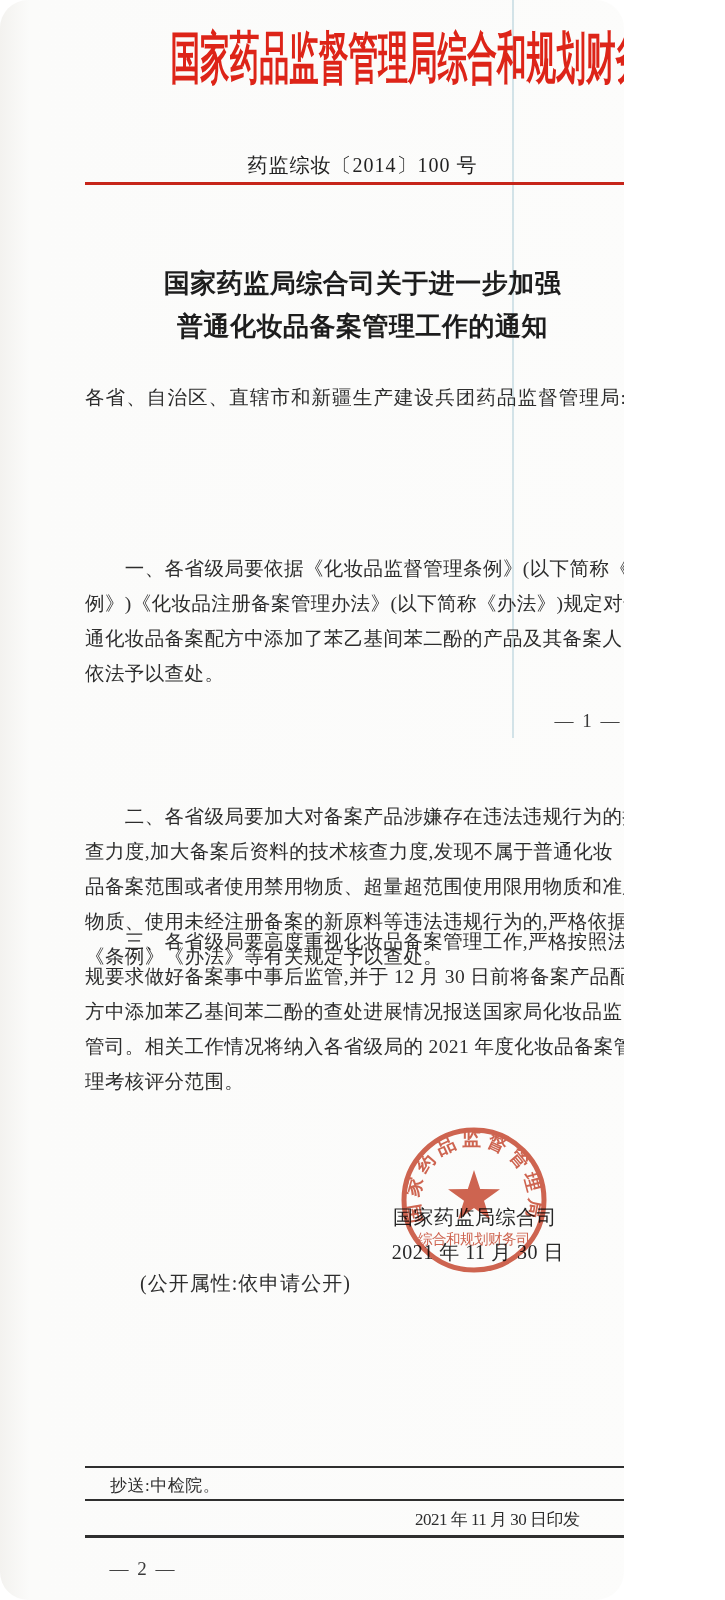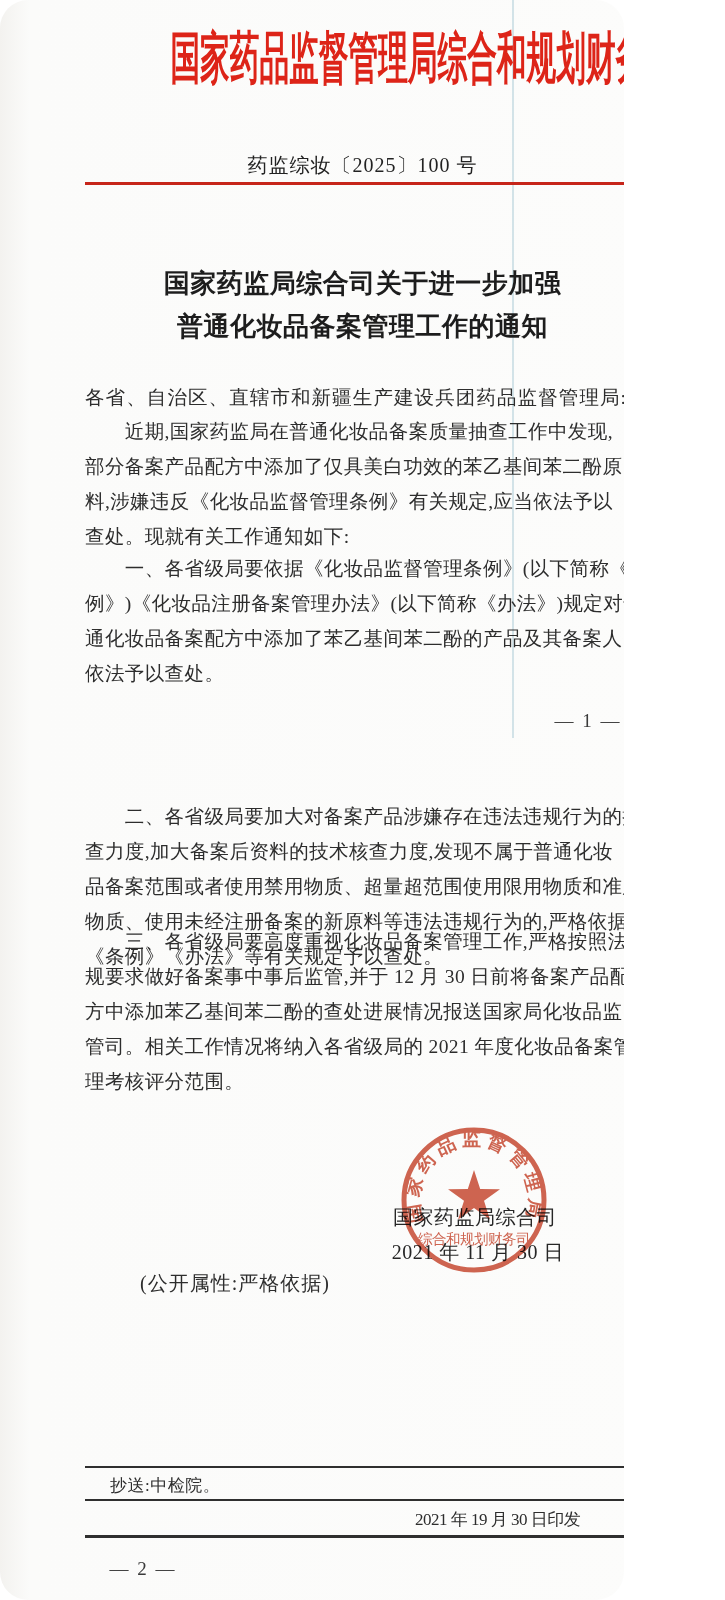--- a/index.html
+++ b/index.html
@@ -89,33 +89,29 @@
 </style>
 </head>
 <body>
 
 <div class="page">
 
   <div class="abs scan-line"></div>
 
   <div class="abs header-title">国家药品监督管理局综合和规划财务司文件</div>
 
-  <div class="abs doc-number">药监综妆〔2025〕100 号</div>
+  <div class="abs doc-number">药监综妆〔2014〕100 号</div>
 
   <div class="abs red-rule"></div>
 
   <div class="abs salutation">各省、自治区、直辖市和新疆生产建设兵团药品监督管理局:</div>
 
   <div class="abs doc-title">国家药监局综合司关于进一步加强
 普通化妆品备案管理工作的通知</div>
 
-  <div class="abs para para-1">　　近期,国家药监局在普通化妆品备案质量抽查工作中发现,
-部分备案产品配方中添加了仅具美白功效的苯乙基间苯二酚原
-料,涉嫌违反《化妆品监督管理条例》有关规定,应当依法予以
-查处。现就有关工作通知如下:</div>
 
   <div class="abs para para-2">　　一、各省级局要依据《化妆品监督管理条例》(以下简称《条
 例》)《化妆品注册备案管理办法》(以下简称《办法》)规定对普
 通化妆品备案配方中添加了苯乙基间苯二酚的产品及其备案人
 依法予以查处。</div>
 
   <div class="abs page-marker marker-1">— 1 —</div>
 
   <div class="abs para para-3">　　二、各省级局要加大对备案产品涉嫌存在违法违规行为的排
 查力度,加大备案后资料的技术核查力度,发现不属于普通化妆
@@ -136,23 +132,23 @@
   <svg class="abs seal" viewBox="0 0 150 150" width="150" height="150">
     <circle cx="75" cy="74" r="70" fill="none" stroke="#c94a32" stroke-width="5"></circle>
     <path id="sealArc" d="M 25.2 97.3 A 55 55 0 1 1 124.8 97.3" fill="none"></path>
     <text font-size="19" font-weight="bold" fill="#c94a32" letter-spacing="5">
       <textPath href="#sealArc" startOffset="50%" text-anchor="middle">国家药品监督管理局</textPath>
     </text>
     <polygon points="75,44 81.2,63 101,63.2 85,74.8 90.9,93.5 75,82 59.1,93.5 65,74.8 49,63.2 68.8,63" fill="#c94a32"></polygon>
     <text x="75" y="118" text-anchor="middle" font-size="14.5" fill="#c94a32" letter-spacing="-0.5">综合和规划财务司</text>
   </svg>
 
-  <div class="abs disclosure">(公开属性:严格依据)</div>
+  <div class="abs disclosure">(公开属性:依申请公开)</div>
 
   <div class="abs rule-black rule-f1"></div>
   <div class="abs cc-line">抄送:中检院。</div>
   <div class="abs rule-black rule-f2"></div>
-  <div class="abs print-date">2021 年 19 月 30 日印发</div>
+  <div class="abs print-date">2021 年 11 月 30 日印发</div>
   <div class="abs rule-black rule-f3"></div>
 
   <div class="abs page-marker marker-2">— 2 —</div>
 
 </div>
 
 </body></html>

